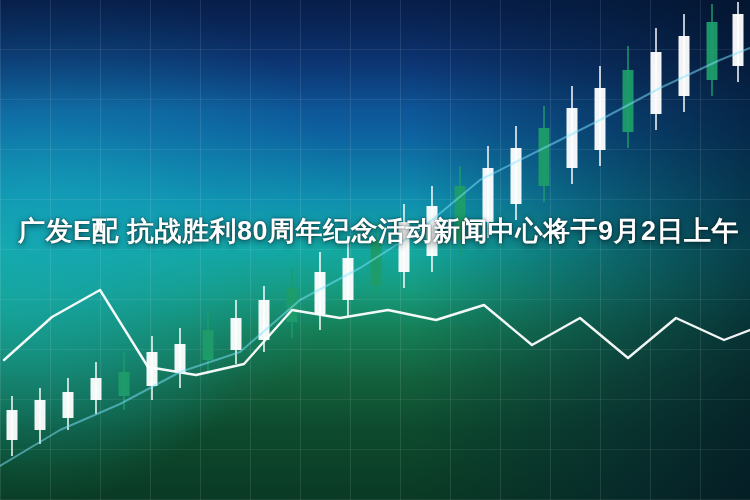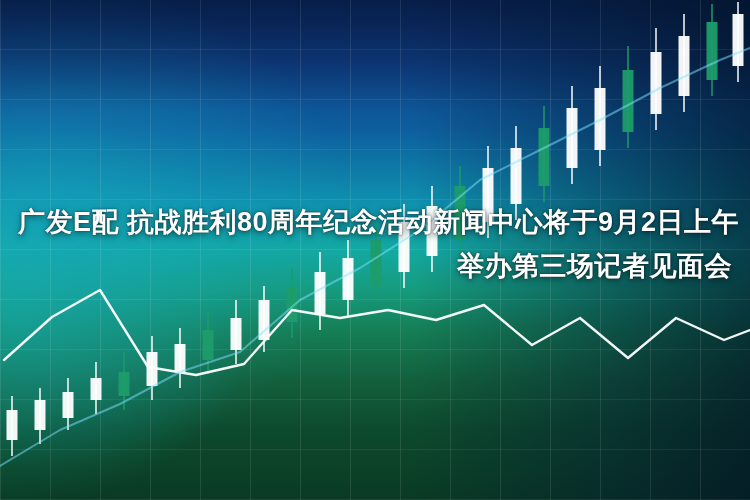--- a/index.html
+++ b/index.html
@@ -65,22 +65,22 @@
   .chart-layer {
     position: absolute;
     inset: 0;
   }
 
   
   .headline {
     position: absolute;
     left: 0;
     right: 0;
-    top: 200px;
-    text-align: right;
+    top: 209px;
+    text-align: center;
     color: #ffffff;
     font-size: 27px;
     font-weight: bold;
     line-height: 44px;
     letter-spacing: 0.5px;
     text-shadow: 0 2px 6px rgba(0,0,0,0.55), 0 0 2px rgba(0,0,0,0.6);
     padding: 0 18px;
     box-sizing: border-box;
   }
   .headline .line {
@@ -158,16 +158,15 @@
         <rect x="732.5" y="14" width="11" height="52" fill="#ffffff" opacity="0.95"></rect>
       </g>
     <g id="lines-group">
         <polyline points="4,360 52,317 100,290 148,367 196,375 244,364 292,310 340,318 388,310 436,320 484,305 532,345 580,318 628,358 676,318 724,340 750,330" fill="none" stroke="#ffffff" stroke-width="2.4" stroke-linejoin="round" stroke-linecap="round" opacity="0.95"></polyline>
         <polyline points="0,466 60,430 120,404 180,372 240,352 300,300 360,268 420,230 480,180 540,150 600,120 660,88 720,60 750,48" fill="none" stroke="#7fe3ff" stroke-width="2" stroke-linejoin="round" stroke-linecap="round" opacity="0.5"></polyline>
       </g>
   </svg>
 
   <div class="headline">
     <span class="line">广发E配 抗战胜利80周年纪念活动新闻中心将于9月2日上午</span>
-    <span class="line">举办第三场记者见面会</span>
   </div>
 
 </div>
 
 </body></html>

